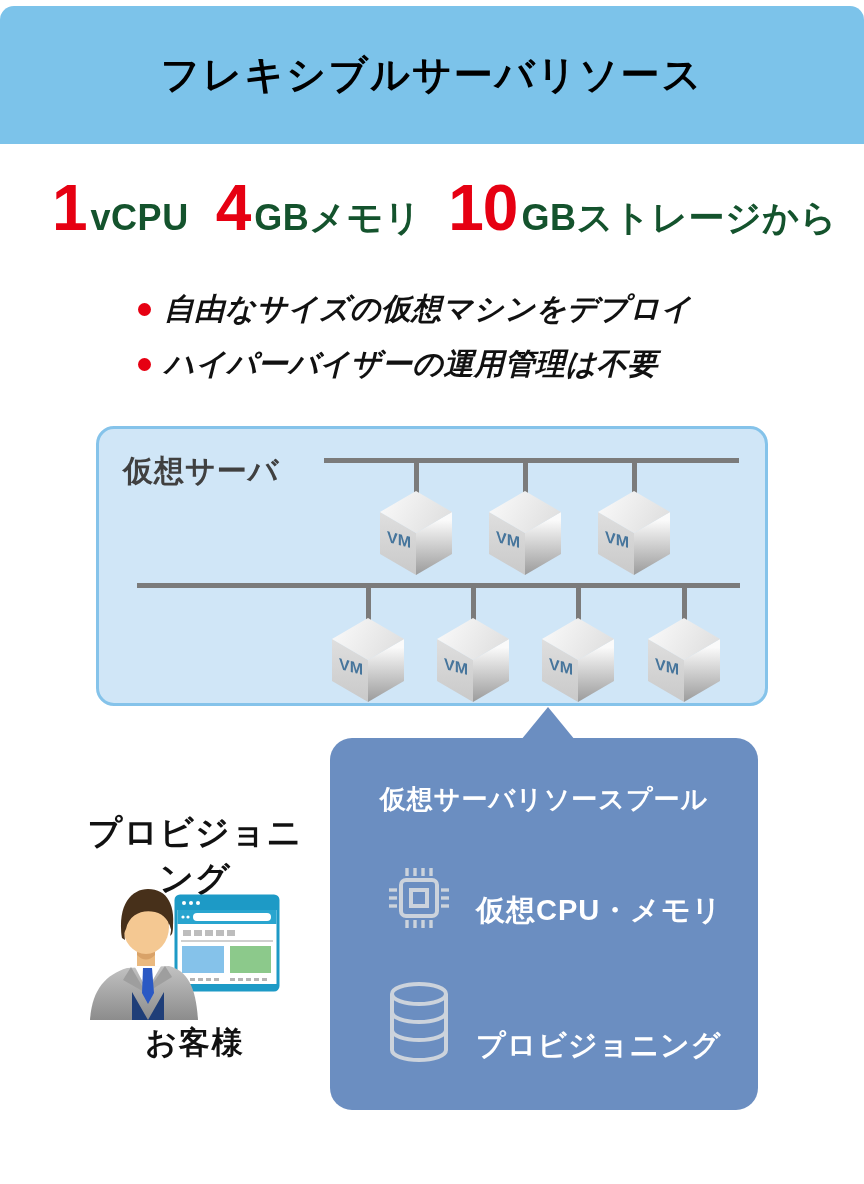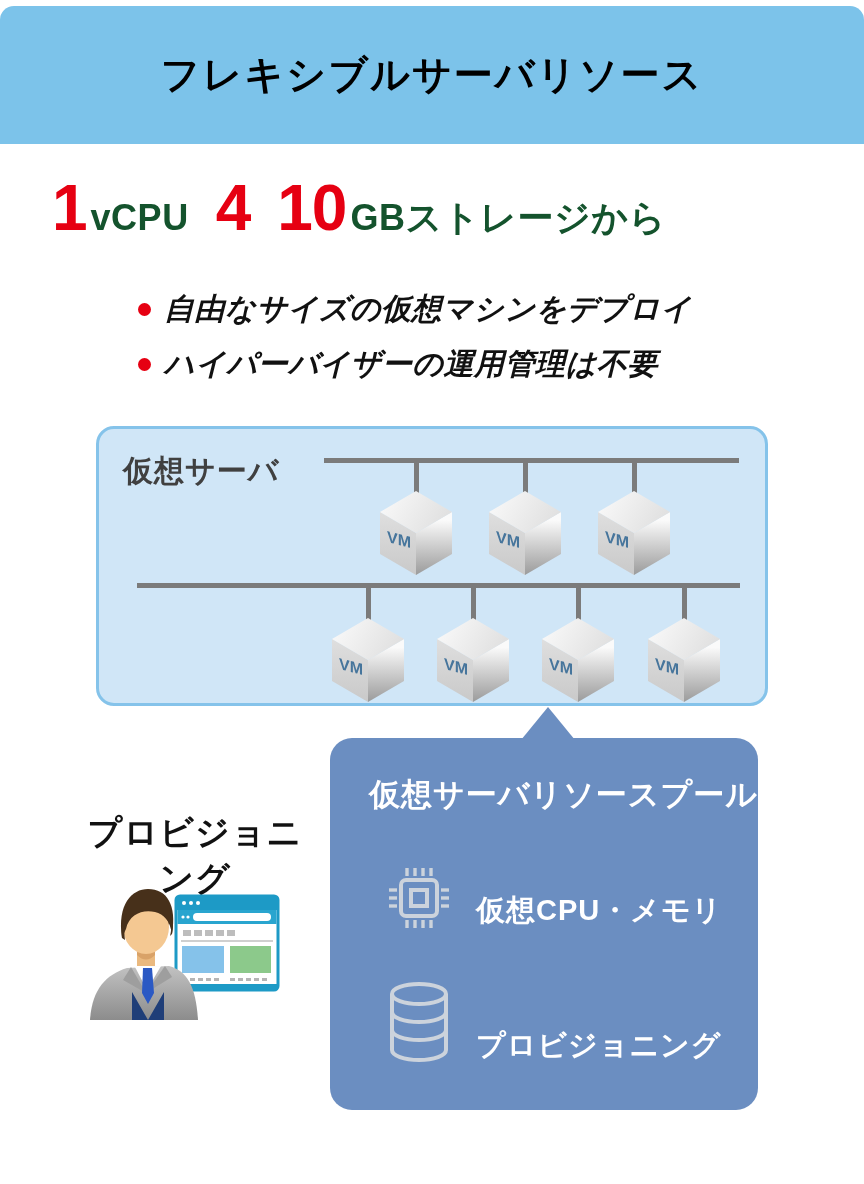--- a/index.html
+++ b/index.html
@@ -71,22 +71,22 @@
   .pool-pointer {
     position:absolute; left:521px; top:707px; width:0; height:0;
     border-left:27px solid transparent; border-right:27px solid transparent;
     border-bottom:33px solid #6b8ec1;
   }
   .pool-box {
     position:absolute; left:330px; top:738px; width:428px; height:372px;
     background:#6b8ec1; border-radius:22px;
   }
   .pool-title {
-    position:absolute; left:0; right:0; top:36px; text-align:right;
-    color:#fff; font-size:31px; font-weight:700; letter-spacing:1px;
+    position:absolute; left:0; right:0; top:44px; text-align:center;
+    color:#fff; font-size:26px; font-weight:700; letter-spacing:1px;
   }
   .pool-item { position:absolute; left:56px; display:flex; align-items:flex-end; gap:24px; }
   .pool-item-cpu     { top:127px; }
   .pool-item-storage { top:242px; }
   .pool-item-label { color:#fff; font-size:29px; font-weight:700; letter-spacing:1px; }
   .pool-icon { flex:none; display:block; }
 
   
   .tool-label {
     position:absolute; left:80px; top:810px; width:230px; text-align:center;
@@ -107,20 +107,21 @@
     <div class="header-title">フレキシブルサーバリソース</div>
   </div>
 
   <div class="specs-row">
     <div class="spec-item">
       <span class="spec-value">1</span>
       <span class="spec-unit">vCPU</span>
     </div>
     <div class="spec-item">
       <span class="spec-value">4</span>
+      <span class="spec-unit">GBメモリ</span>
     </div>
     <div class="spec-item">
       <span class="spec-value">10</span>
       <span class="spec-unit">GBストレージから</span>
     </div>
   </div>
 
   <div class="bullet-list">
     <div class="bullet-item">
       <span class="bullet-dot"></span>
@@ -289,14 +290,15 @@
       <path d="M61,94 L70,94 L72,119 L66,130 L60,119 Z" fill="#2b59c4"></path>
       <path d="M55,74 h18 v18 h-18 z" fill="#eab97f"></path>
       <path d="M55,74 q9,9 18,0 v7 q-9,9 -18,0 z" fill="#d9a268"></path>
       <ellipse cx="64" cy="53" rx="23" ry="27" fill="#f4c892"></ellipse>
       <path d="M40,64 C35,30 50,15 66,15 C85,15 95,31 90,60 C88,47 82,40 73,38 C61,35 47,40 44,55 C42,59 41,61 40,64 Z" fill="#47301a"></path>
       <path d="M40,64 C39,52 41,44 45,39 C42,50 42,58 43,66 Z" fill="#47301a"></path>
       <path d="M90,60 C92,50 91,42 88,37 C90,47 90,54 88,62 Z" fill="#47301a"></path>
     </g>
   </svg>
 
+  <div class="customer-name">お客様</div>
 
 </div>
 
 </body></html>

